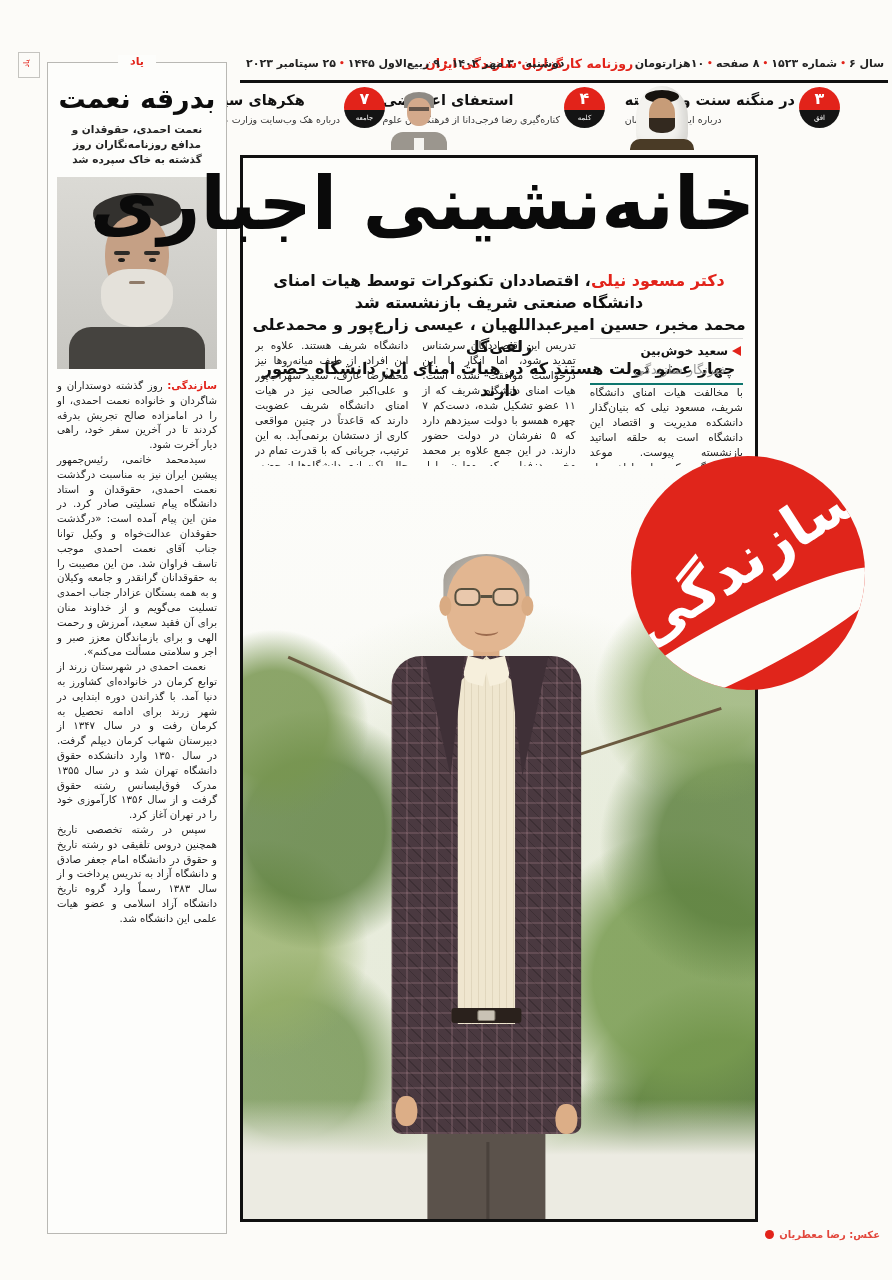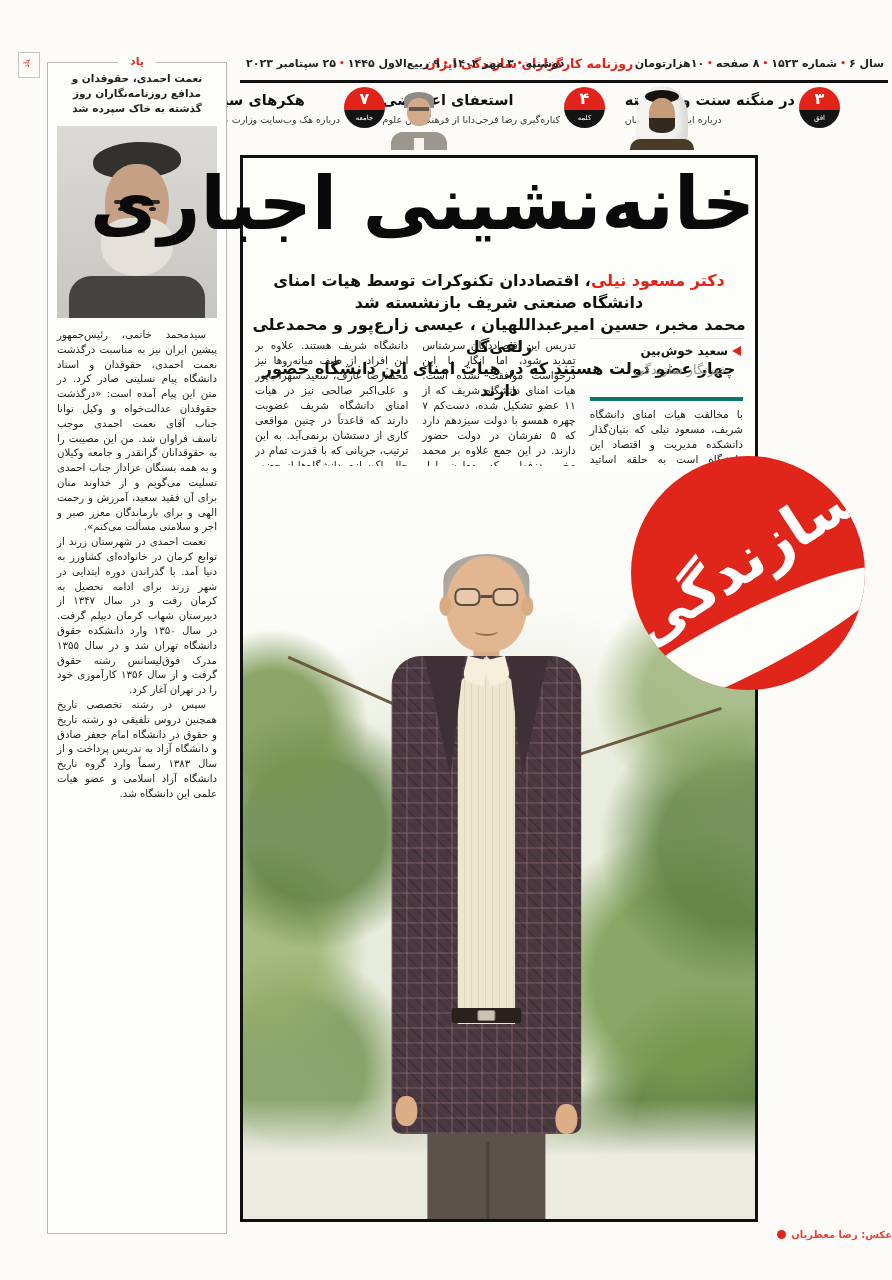--- a/index.html
+++ b/index.html
@@ -75,21 +75,21 @@
   .lead-label { color:#e2231a; font-weight:bold; }
 
   
   .main-box { position:absolute; left:240px; top:155px; width:518px; height:1067px; border:3px solid #101010; background:#fdfdfa; }
   .headline { position:absolute; top:2px; left:0; width:100%; text-align:center; font-size:74px; font-weight:900; color:#0a0a0a; white-space:nowrap; letter-spacing:-1px; }
   .deck { position:absolute; top:112px; left:0; width:100%; text-align:center; font-size:16px; font-weight:bold; line-height:22px; color:#111; }
   .deck-red { color:#e2231a; }
 
   .columns { position:absolute; top:180px; left:12px; right:12px; height:128px; display:flex; gap:14px; overflow:hidden; }
   .col { flex:1; font-size:10.6px; line-height:15px; text-align:justify; color:#1c1c1c; }
-  .byline { border-top:1px solid #ddd; border-bottom:4px solid #0f766e; padding:5px 2px 20px; margin-bottom:6px; }
+  .byline { border-top:1px solid #ddd; border-bottom:2px solid #0f766e; padding:5px 2px 6px; margin-bottom:0; }
   .byline-marker { display:inline-block; width:0; height:0; border-top:5px solid transparent; border-bottom:5px solid transparent; border-right:9px solid #e2231a; margin-left:4px; vertical-align:-1px; }
   .byline .b-name { font-size:12px; font-weight:bold; color:#111; }
   .byline .b-role { font-size:13px; color:#999; margin-top:3px; margin-right:14px; }
 
   
   .photo { position:absolute; left:0; right:0; top:312px; bottom:0; overflow:hidden;
     background:
       linear-gradient(to top, #ecebe2 0 64px, rgba(236,235,226,0) 120px),
       radial-gradient(circle at 6% 34%, rgba(120,150,80,.85) 0 54px, rgba(120,150,80,0) 95px),
       radial-gradient(circle at 14% 48%, rgba(90,125,60,.8) 0 70px, rgba(90,125,60,0) 120px),
@@ -143,21 +143,21 @@
   .hand.l { left:4px; top:440px; } .hand.r { right:4px; top:448px; }
   .trousers { position:absolute; top:578px; left:50%; transform:translateX(-50%); width:118px; height:91px; background:#5b524b; }
   .trousers::after { content:""; position:absolute; left:50%; top:8px; bottom:0; width:3px; background:#4a423c; }
 
   
   .logo { position:absolute; left:388px; top:298px; width:234px; height:234px; border-radius:50%; background:#e0251b; overflow:hidden; z-index:6; }
   .swoosh { position:absolute; left:-45px; bottom:16px; width:320px; height:60px; background:#fdfdfa; border-radius:50%; transform:rotate(-27deg); }
   .logo-txt { position:absolute; inset:0; display:flex; align-items:center; justify-content:center; transform:rotate(-33deg) translate(4px,-12px); color:#fff; font-size:58px; font-weight:900; }
 
   
-  .credit { position:absolute; top:1229px; right:0; direction:rtl; font-size:10px; color:#e2473c; font-weight:bold; }
+  .credit { position:absolute; top:1229px; right:12px; direction:rtl; font-size:10px; color:#e2473c; font-weight:bold; }
   .dot-red { display:inline-block; width:9px; height:9px; background:#e2231a; border-radius:50%; margin-right:5px; vertical-align:-1px; }
 </style>
 </head>
 <body>
 
 <div class="header-row">
   <div class="h-right">
     <span>سال ۶</span><span class="hsep">•</span><span>شماره ۱۵۲۳</span><span class="hsep">•</span><span>۸ صفحه</span><span class="hsep">•</span><span>۱۰هزارتومان</span>
   </div>
   <div class="h-brand">روزنامه کارگزاران سازندگی ایران</div>
@@ -206,34 +206,36 @@
   <div class="b-top">۷</div>
   <div class="b-bot">جامعه</div>
 </div>
 <div class="teaser-text tt3">
   <div class="t-title">هکرهای سپاه</div>
   <div class="t-sub">درباره هک وب‌سایت وزارت علوم</div>
 </div>
 
 <div class="sidebar">
   <div class="sb-tab">یاد</div>
+  <div class="sb-title">بدرقه نعمت</div>
   <div class="sb-sub">نعمت احمدی، حقوقدان و مدافع روزنامه‌نگاران روز گذشته به خاک سپرده شد</div>
   <div class="portrait">
     <div class="p-cap"></div>
     <div class="p-face">
       <div class="p-brow l"></div>
       <div class="p-brow r"></div>
       <div class="p-eye l"></div>
       <div class="p-eye r"></div>
     </div>
     <div class="p-beard"></div>
     <div class="p-mouth"></div>
     <div class="p-shoulders"></div>
   </div>
   <div class="sb-text">
+    <p class="first"><span class="lead-label">سازندگی:</span> <span>روز گذشته دوستداران و شاگردان و خانواده نعمت احمدی، او را در امامزاده صالح تجریش بدرقه کردند تا در آخرین سفر خود، راهی دیار آخرت شود.</span></p>
     <p>سیدمحمد خاتمی، رئیس‌جمهور پیشین ایران نیز به مناسبت درگذشت نعمت احمدی، حقوقدان و استاد دانشگاه پیام تسلیتی صادر کرد. در متن این پیام آمده است: «درگذشت حقوقدان عدالت‌خواه و وکیل توانا جناب آقای نعمت احمدی موجب تاسف فراوان شد. من این مصیبت را به حقوقدانان گرانقدر و جامعه وکیلان و به همه بستگان عزادار جناب احمدی تسلیت می‌گویم و از خداوند منان برای آن فقید سعید، آمرزش و رحمت الهی و برای بازماندگان معزز صبر و اجر و سلامتی مسألت می‌کنم».</p>
     <p>نعمت احمدی در شهرستان زرند از توابع کرمان در خانواده‌ای کشاورز به دنیا آمد. با گذراندن دوره ابتدایی در شهر زرند برای ادامه تحصیل به کرمان رفت و در سال ۱۳۴۷ از دبیرستان شهاب کرمان دیپلم گرفت. در سال ۱۳۵۰ وارد دانشکده حقوق دانشگاه تهران شد و در سال ۱۳۵۵ مدرک فوق‌لیسانس رشته حقوق گرفت و از سال ۱۳۵۶ کارآموزی خود را در تهران آغاز کرد.</p>
     <p>سپس در رشته تخصصی تاریخ همچنین دروس تلفیقی دو رشته تاریخ و حقوق در دانشگاه امام جعفر صادق و دانشگاه آزاد به تدریس پرداخت و از سال ۱۳۸۳ رسماً وارد گروه تاریخ دانشگاه آزاد اسلامی و عضو هیات علمی این دانشگاه شد.</p>
 
   </div>
 </div>
 
 <div class="main-box">
   <div class="headline">خانه‌نشینی اجباری</div>
   <div class="deck">

